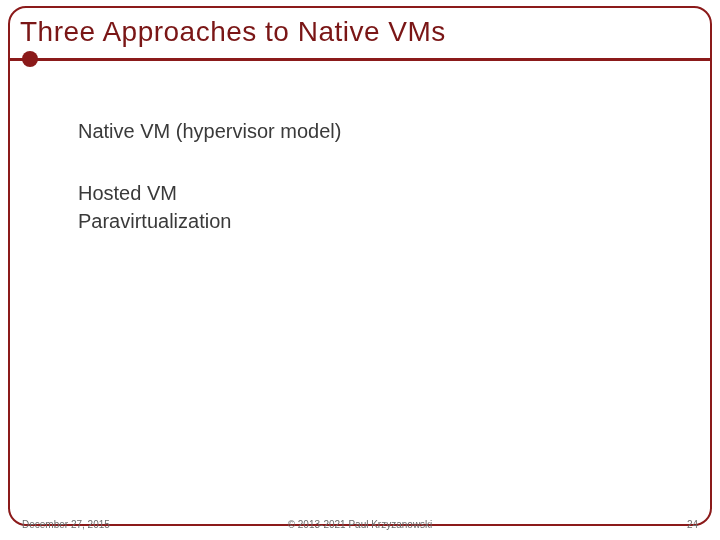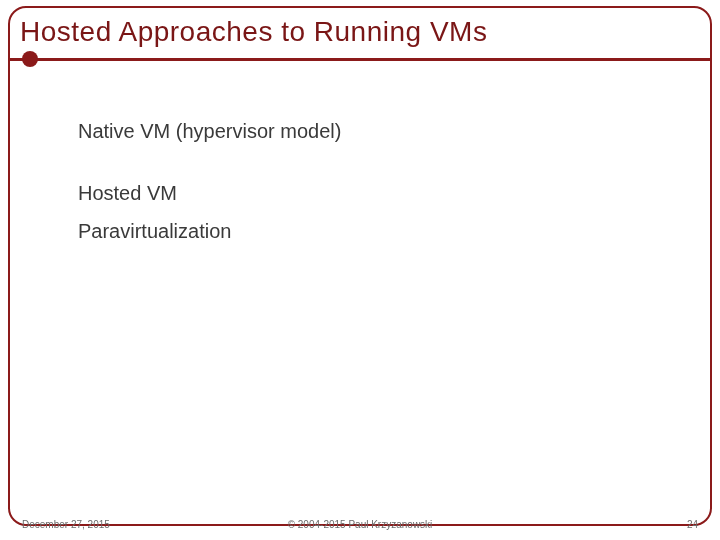--- a/index.html
+++ b/index.html
@@ -45,21 +45,21 @@
   }
   .body {
     position: absolute;
     left: 78px;
     top: 118px;
     color: #3a3a3a;
     font-size: 20px;
     line-height: 1.3;
   }
   .body .item1 { margin-bottom: 36px; }
-  .body .item2 { margin-bottom: 12px; }
+  .body .item2 { margin-bottom: 2px; }
   .footer {
     position: absolute;
     left: 8px;
     bottom: 6px;
     width: 704px;
     height: 22px;
     font-size: 10px;
     color: #6a6a6a;
   }
   .footer-left {
@@ -79,27 +79,27 @@
     right: 14px;
     bottom: 4px;
     margin-top: 8px;
   }
 </style>
 </head>
 <body>
 
 <div class="slide-frame"></div>
 
-<div class="title">Hosted  Approaches to Running VMs</div>
+<div class="title">Three  Approaches to Native VMs</div>
 <div class="title-rule"></div>
 <div class="title-dot"></div>
 
 <div class="body">
   <div class="item1">Native VM (hypervisor model)</div>
   <div class="item2">Hosted VM</div>
   <div class="item3">Paravirtualization</div>
 </div>
 
 <div class="footer">
   <div class="footer-left">December 27, 2015</div>
-  <div class="footer-center">© 2004-2015 Paul Krzyzanowski</div>
+  <div class="footer-center">© 2013-2021 Paul Krzyzanowski</div>
   <div class="footer-right">24</div>
 </div>
 
 </body></html>

